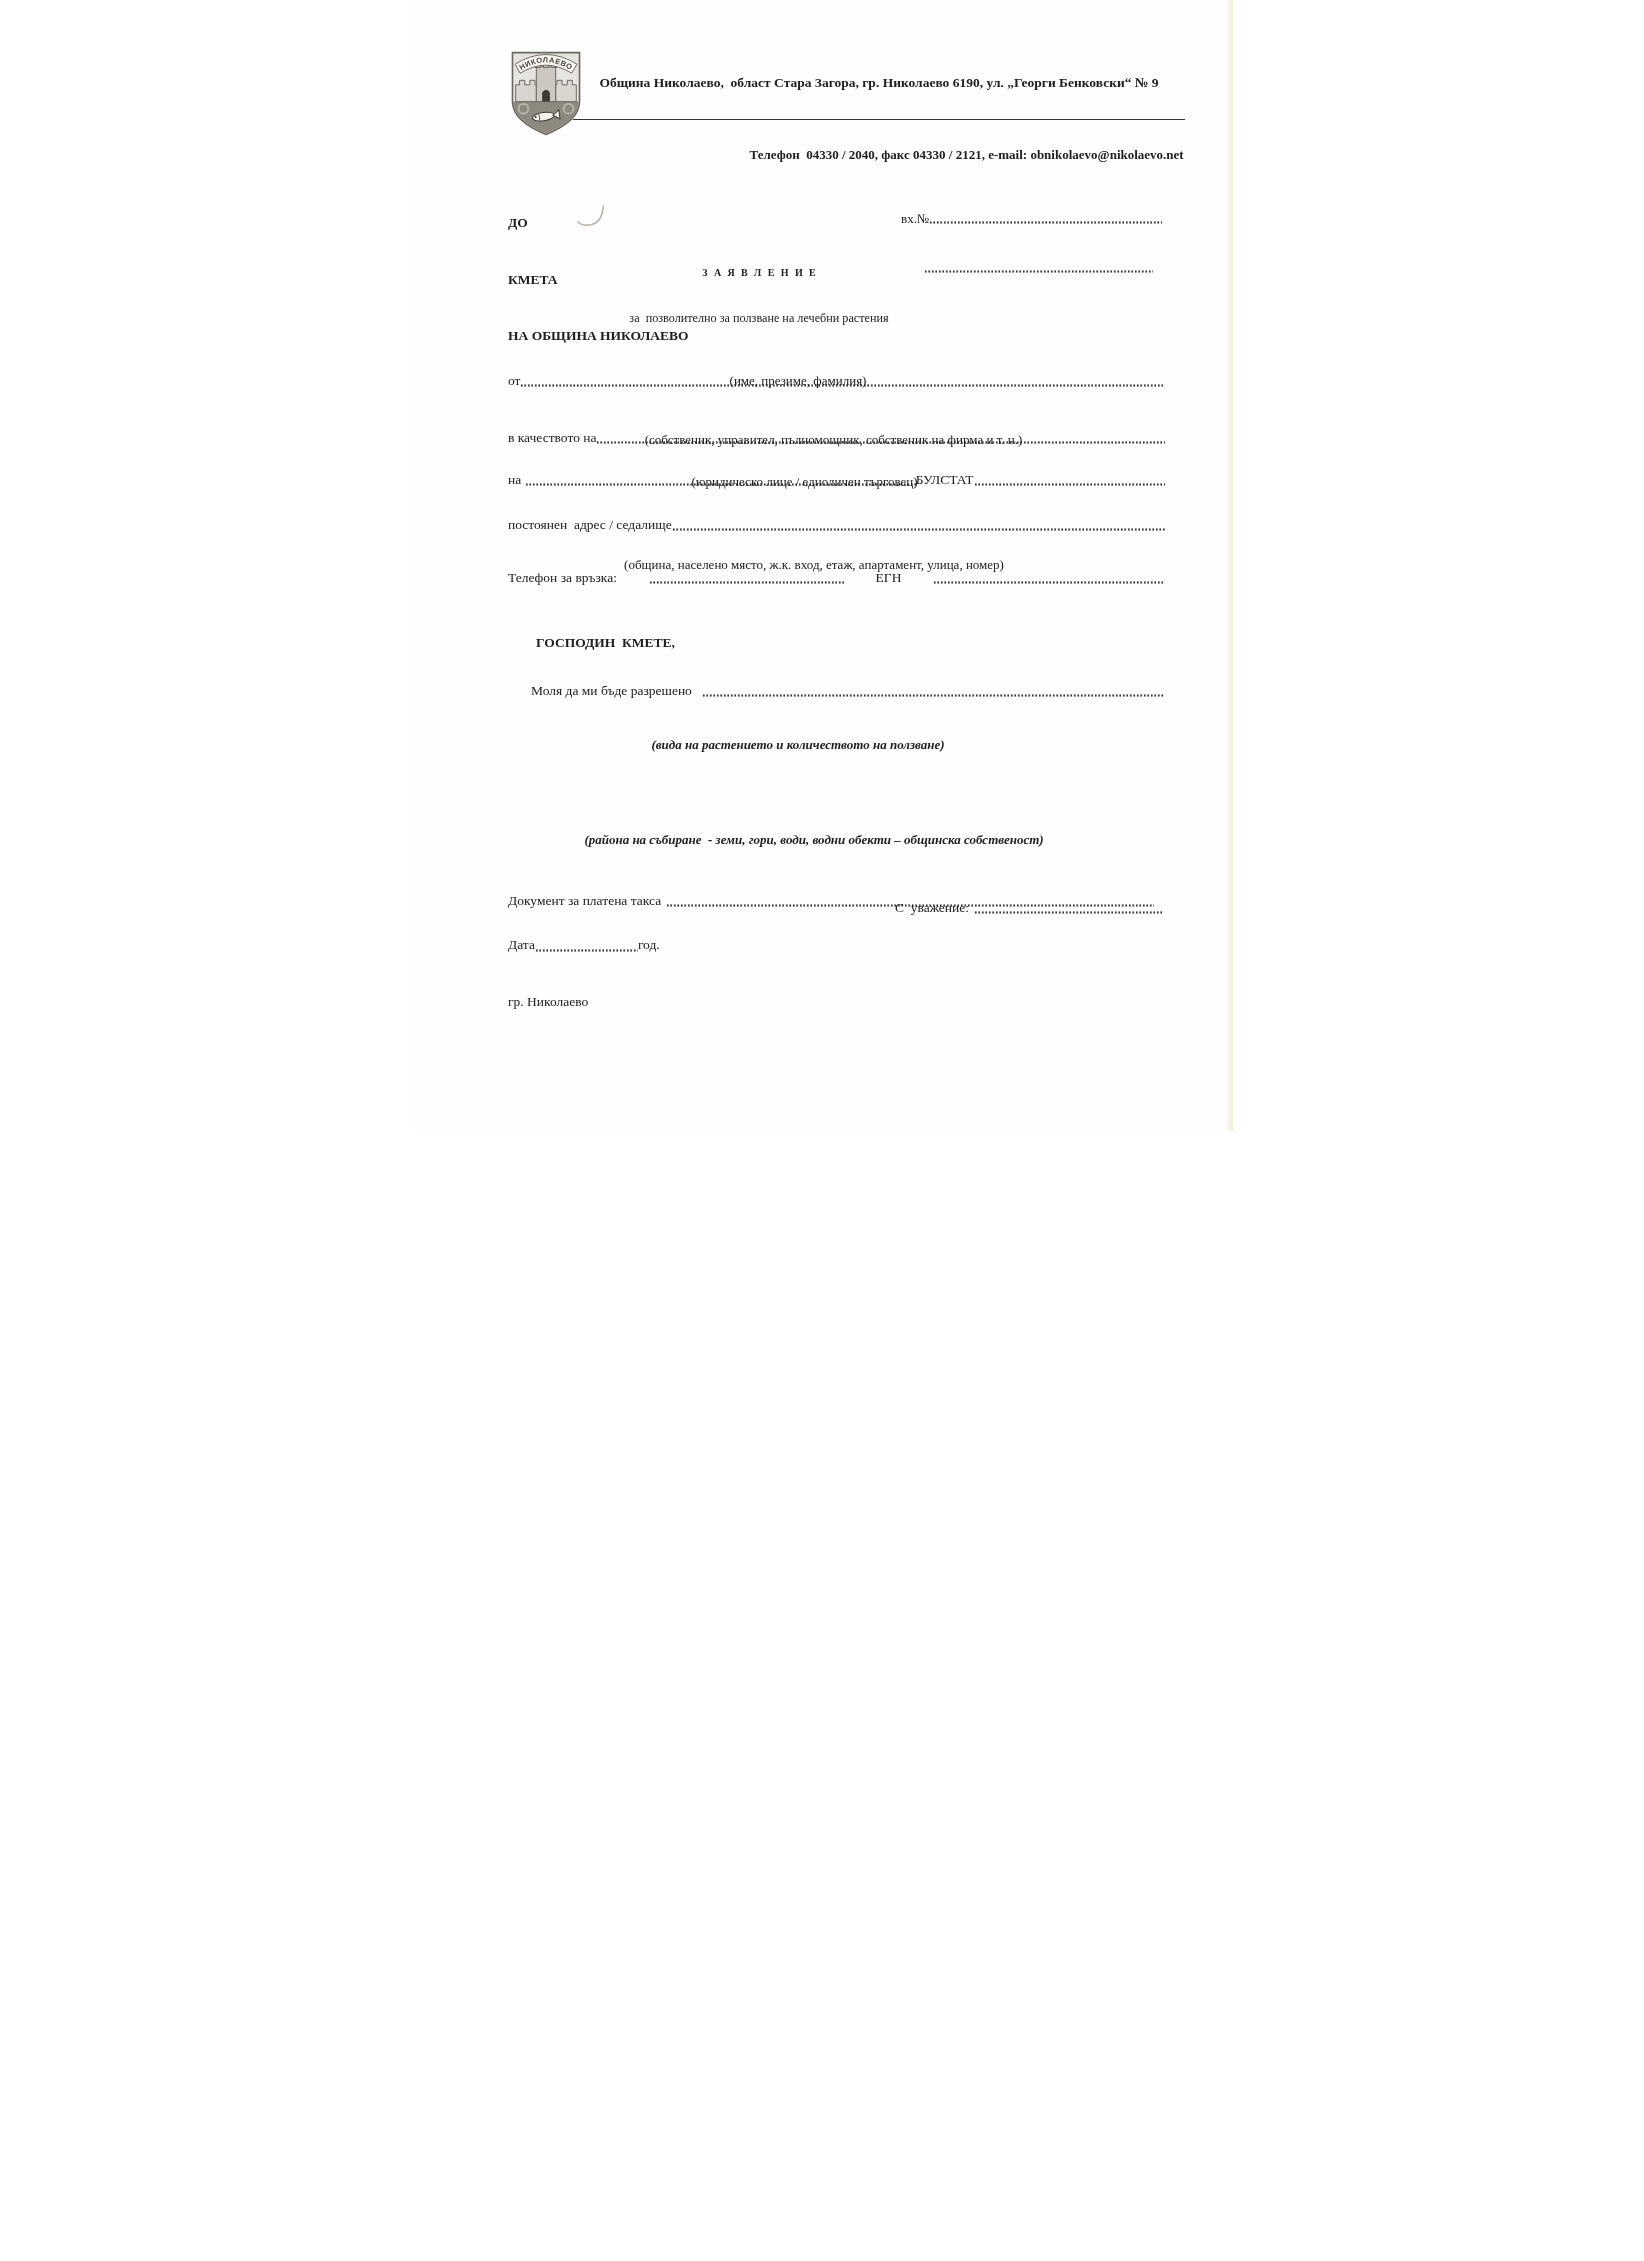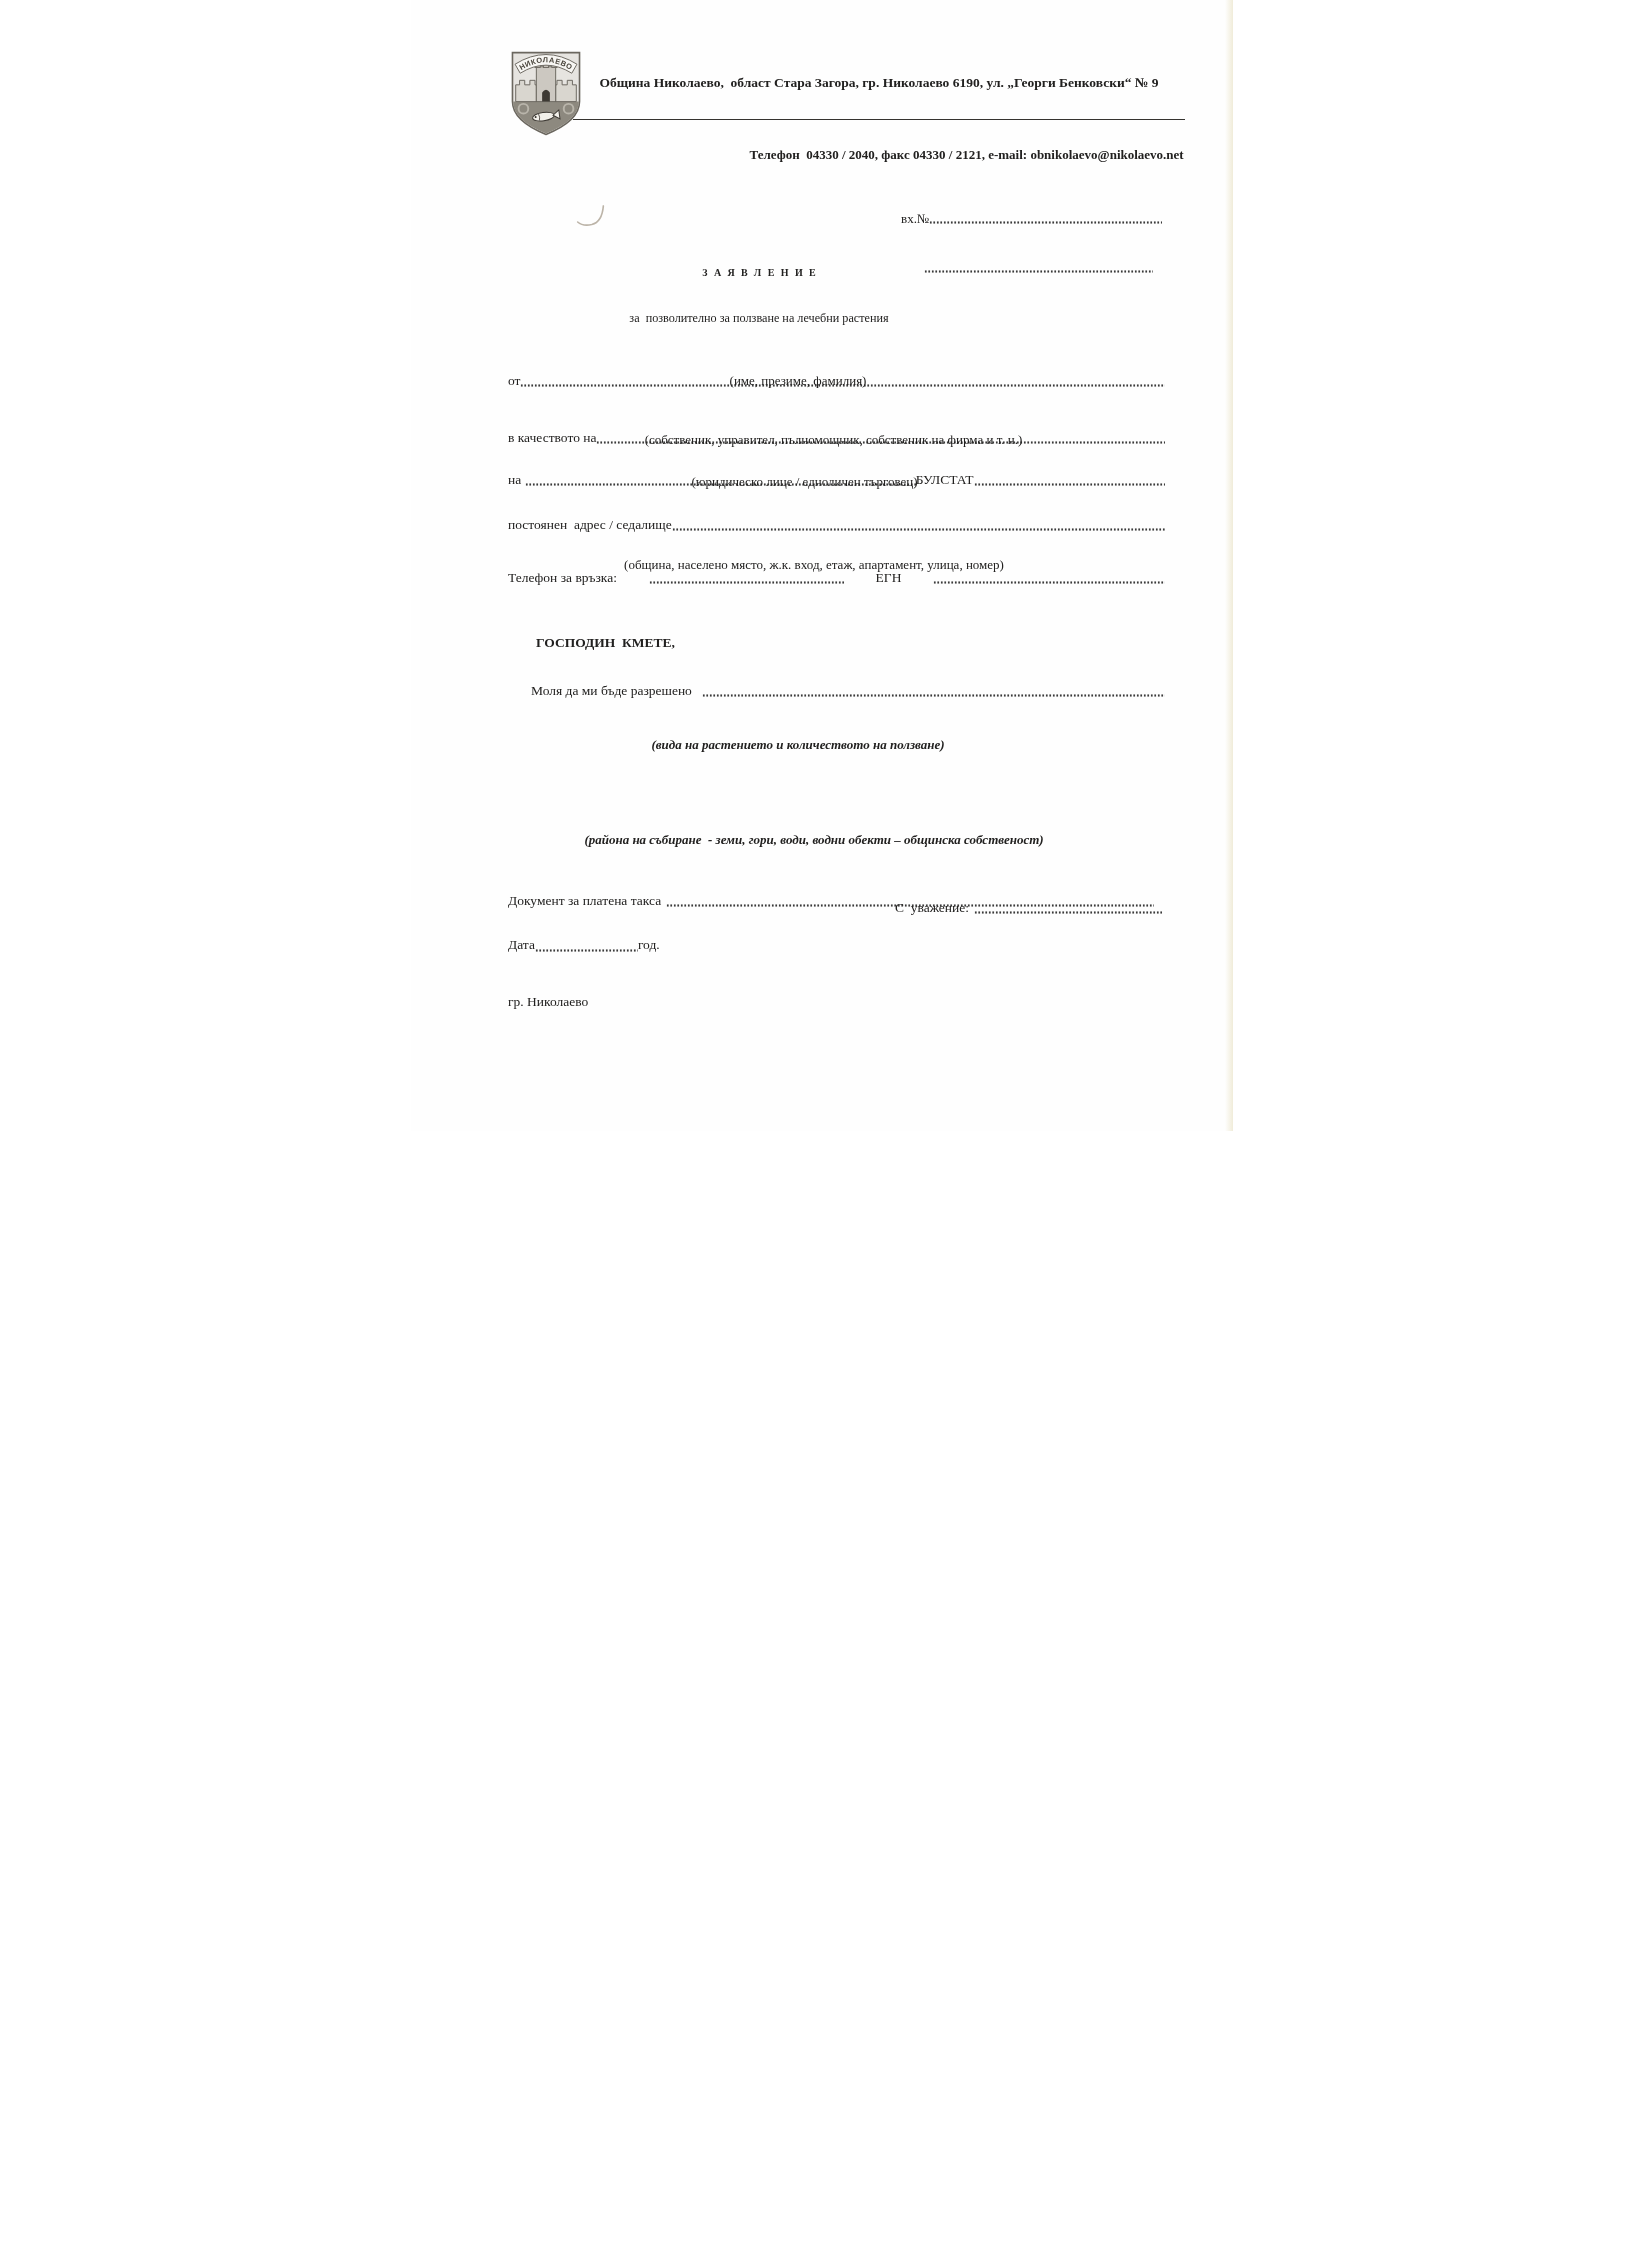--- a/index.html
+++ b/index.html
@@ -117,20 +117,25 @@
   </svg>
 
   
   <div class="hdr">
     <div class="org">Община Николаево,  област Стара Загора, гр. Николаево 6190, ул. „Георги Бенковски“ № 9</div>
     <div class="rule"></div>
     <div class="contact">Телефон  04330 / 2040, факс 04330 / 2121, e-mail: obnikolaevo@nikolaevo.net</div>
   </div>
 
   
+  <div class="addr">
+    <div>ДО</div>
+    <div>КМЕТА</div>
+    <div>НА ОБЩИНА НИКОЛАЕВО</div>
+  </div>
 
   
   <div class="regnum">
     <div class="rrow">
       <span class="lbl">вх.№</span><span class="f dots"></span>
     </div>
     <div class="r2 dots"></div>
   </div>
 
   

